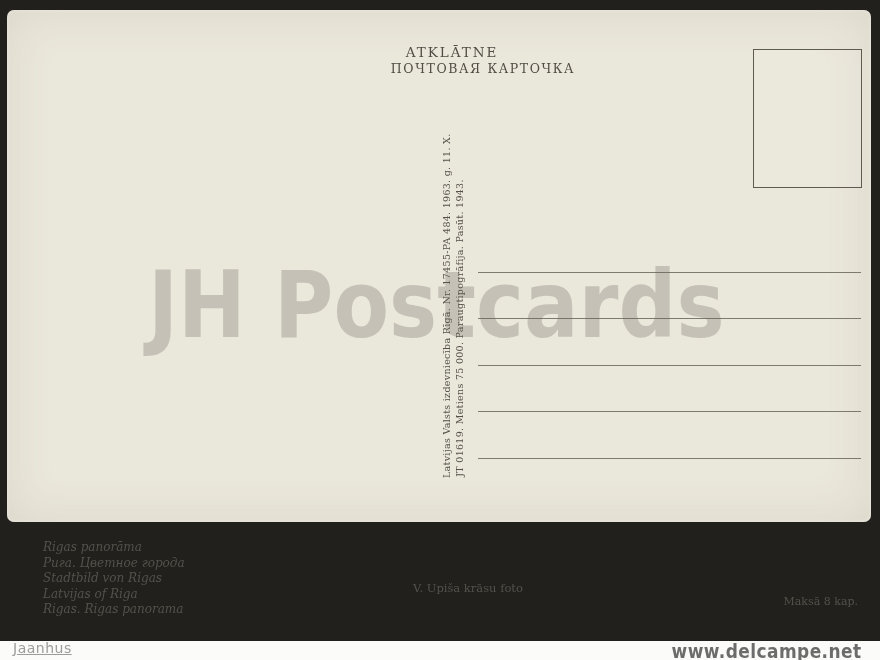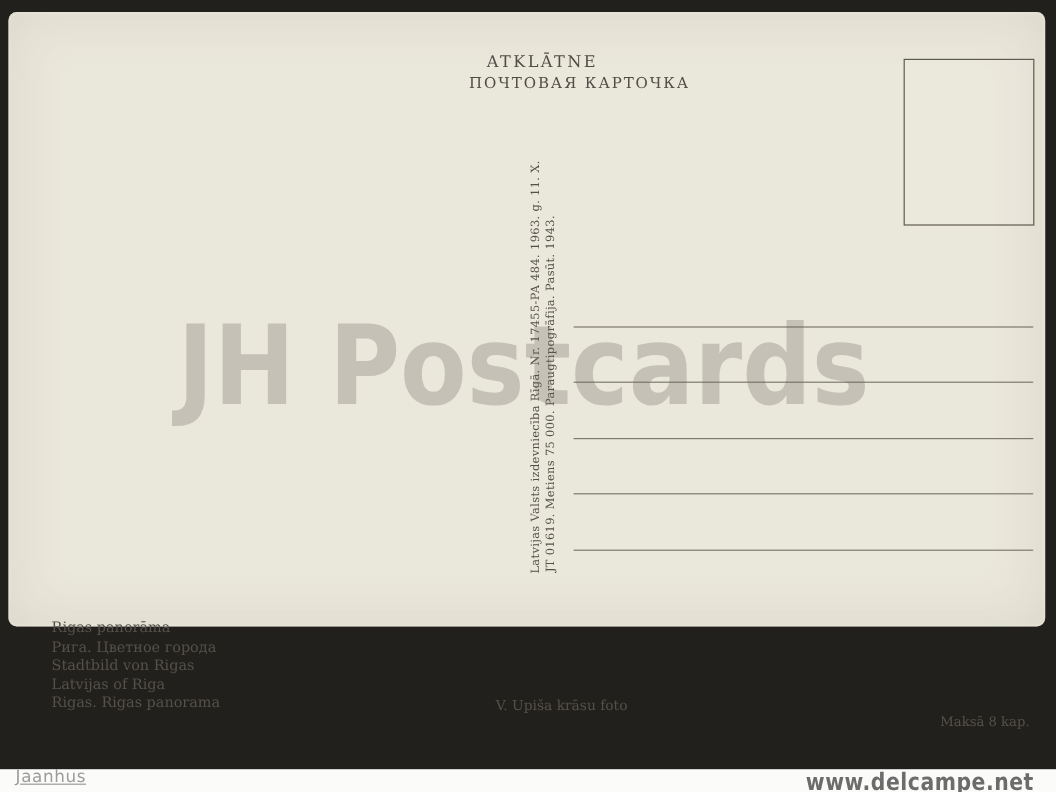--- a/index.html
+++ b/index.html
@@ -54,22 +54,22 @@
   .watermark {
     position:absolute; left:141px; top:250px;
     font-family:"DejaVu Sans", sans-serif; font-weight:bold;
     font-size:92px; line-height:1; white-space:nowrap;
     color:rgba(99,96,85,0.28);
     transform:scaleX(0.88); transform-origin:left top;
     z-index:5; pointer-events:none;
   }
   
   .captions {
-    position:absolute; left:36px; top:506px;
-    font-size:12px; line-height:15.6px; color:#55514a;
+    position:absolute; left:36px; top:530px;
+    font-style:italic; font-size:12px; line-height:15.6px; color:#55514a;
   }
   
   .credit {
     position:absolute; left:461px; top:571px; transform:translateX(-50%);
     text-align:center; font-size:11.5px; line-height:15px;
     white-space:nowrap; color:#55514a;
   }
   
   .price {
     position:absolute; right:13px; top:585px;

